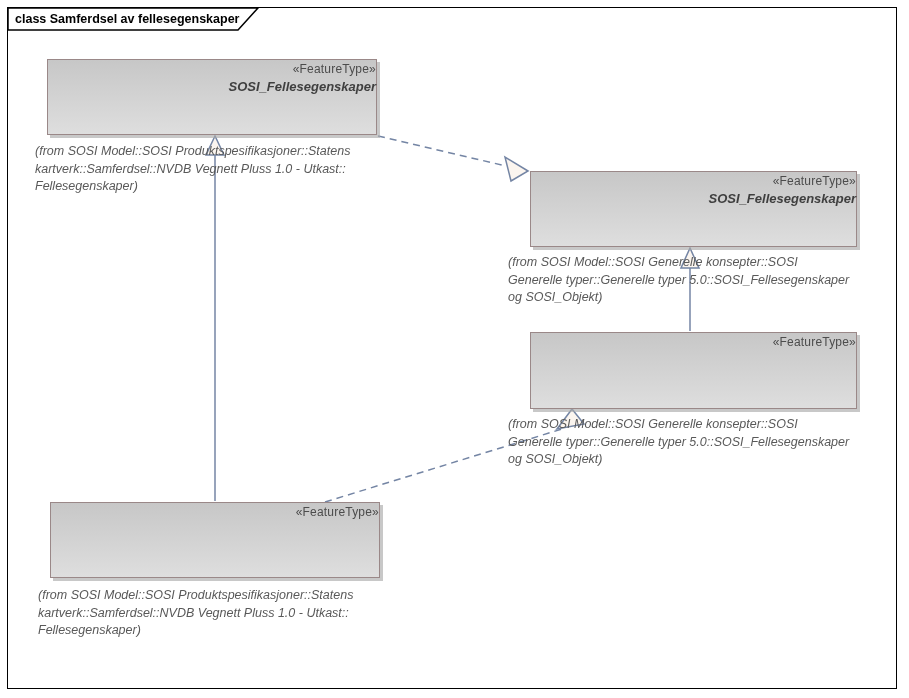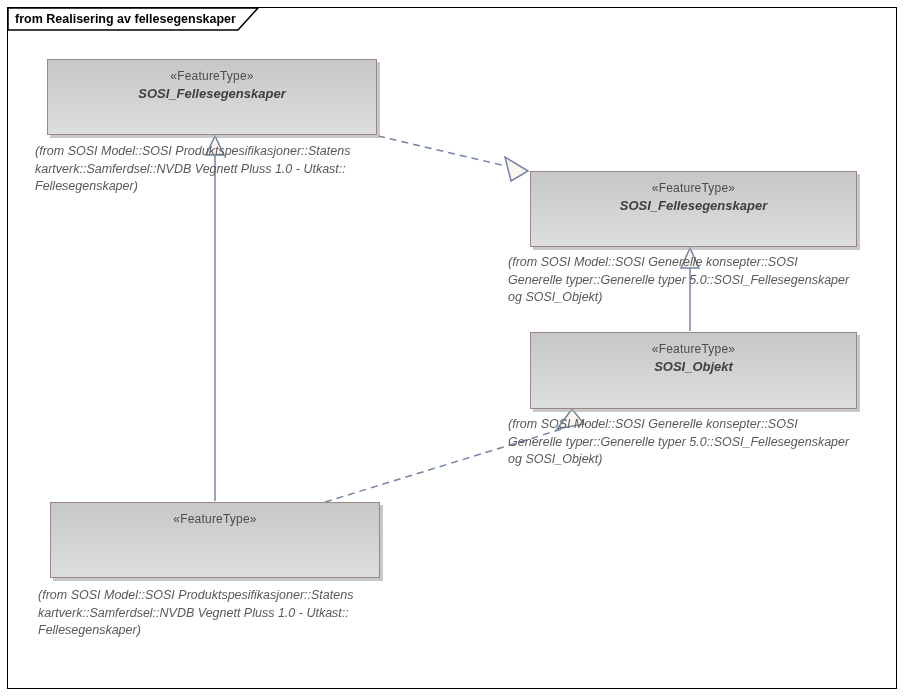--- a/index.html
+++ b/index.html
@@ -14,21 +14,21 @@
   }
   #tab-text {
     position:absolute; left:15px; top:12px;
     font-size:12.5px; font-weight:bold; color:#000; white-space:nowrap;
   }
   .class-box {
     position:absolute;
     background:linear-gradient(#c7c7c7,#dedede);
     border:1.5px solid #9a8888;
     box-shadow:3px 3px 0 rgba(170,170,170,.65);
-    text-align:center; box-sizing:border-box; padding-top:9px;
+    text-align:right; box-sizing:border-box; padding-top:2px;
   }
   .stereotype { font-size:12px; color:#4c4c4c; letter-spacing:.2px; }
   .class-name { font-size:13px; font-weight:bold; font-style:italic; color:#3f3f3f; margin-top:3px; }
   .note {
     position:absolute; text-align:left;
     font-size:12.5px; font-style:italic; color:#595959; line-height:17.5px;
   }
   .note span { display:block; }
   #connector-layer { position:absolute; left:0; top:0; width:909px; height:698px; pointer-events:none; }
 </style>
@@ -57,21 +57,21 @@
       <line x1="690" y1="268" x2="690" y2="331" stroke="#7485a4" stroke-width="1.5"></line>
       <polygon points="690,248 681,268 699,268" fill="#fbf5ef" stroke="#7485a4" stroke-width="1.5"></polygon>
     </g>
 
     <g>
       <line x1="325" y1="502" x2="562" y2="429" stroke="#7485a4" stroke-width="1.5" stroke-dasharray="7,5"></line>
       <polygon points="572,409 557,429 584,424" fill="#fbf5ef" stroke="#7485a4" stroke-width="1.5"></polygon>
     </g>
   </svg>
 
-  <div id="tab-text">from Realisering av fellesegenskaper</div>
+  <div id="tab-text">class Samferdsel av fellesegenskaper</div>
 
   <div class="class-box" style="left:47px; top:59px; width:330px; height:76px;">
     <div class="stereotype">«FeatureType»</div>
     <div class="class-name">SOSI_Fellesegenskaper</div>
   </div>
   <div class="note" style="left:35px; top:143px; width:360px;">
     <span>(from SOSI Model::SOSI Produktspesifikasjoner::Statens</span>
     <span>kartverk::Samferdsel::NVDB Vegnett Pluss 1.0 - Utkast::</span>
     <span>Fellesegenskaper)</span>
   </div>
@@ -81,21 +81,20 @@
     <div class="class-name">SOSI_Fellesegenskaper</div>
   </div>
   <div class="note" style="left:508px; top:254px; width:380px;">
     <span>(from SOSI Model::SOSI Generelle konsepter::SOSI</span>
     <span>Generelle typer::Generelle typer 5.0::SOSI_Fellesegenskaper</span>
     <span>og SOSI_Objekt)</span>
   </div>
 
   <div class="class-box" style="left:530px; top:332px; width:327px; height:77px;">
     <div class="stereotype">«FeatureType»</div>
-    <div class="class-name">SOSI_Objekt</div>
   </div>
   <div class="note" style="left:508px; top:416px; width:380px;">
     <span>(from SOSI Model::SOSI Generelle konsepter::SOSI</span>
     <span>Generelle typer::Generelle typer 5.0::SOSI_Fellesegenskaper</span>
     <span>og SOSI_Objekt)</span>
   </div>
 
   <div class="class-box" style="left:50px; top:502px; width:330px; height:76px;">
     <div class="stereotype">«FeatureType»</div>
   </div>

